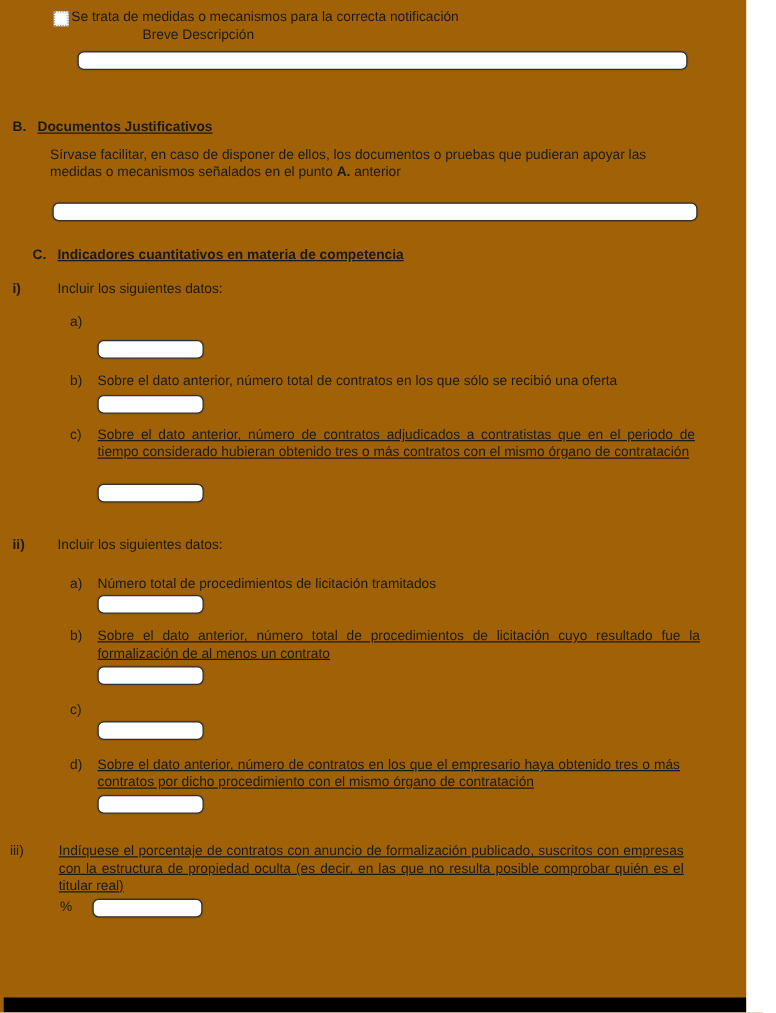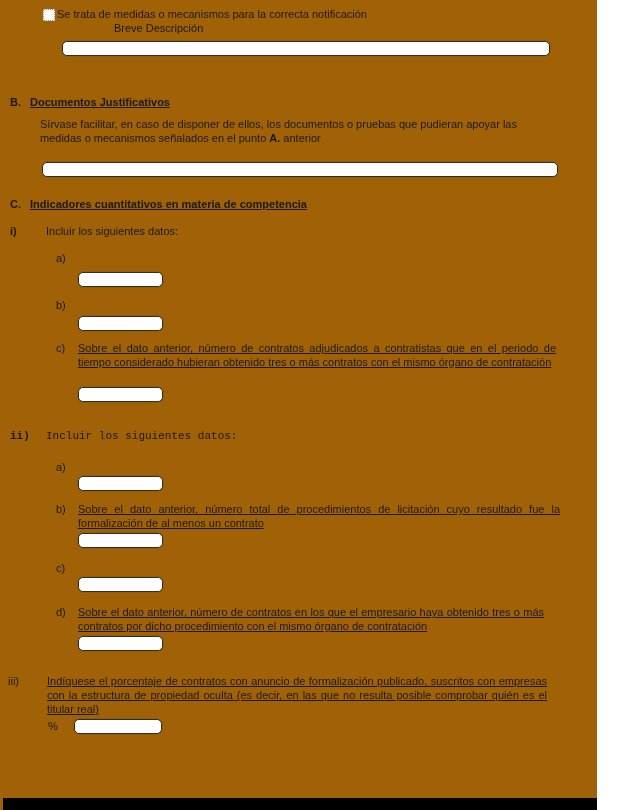--- a/index.html
+++ b/index.html
@@ -42,52 +42,54 @@
   <input class="abs field" style="left: 62px; top: 41px; width: 488px;" type="text" value="">
 
   <div class="abs" style="left:40px;top:117px;width:500px;">
     <span>Sírvase facilitar, en caso de disponer de ellos, los documentos o pruebas que pudieran apoyar las medidas o mecanismos señalados en el punto </span><b>A.</b><span> anterior</span>
   </div>
   <div class="abs heading" style="left:10px;top:95px;">
     <span class="hnum">B.</span><span class="htitle">Documentos Justificativos</span>
   </div>
   <input class="abs field" style="left: 42px; top: 162px; width: 516px;" type="text" value="">
 
-  <div class="abs heading" style="left:10px;top:197px;">
+  <div class="abs heading" style="left:26px;top:197px;">
     <span class="hnum">C.</span><span class="htitle">Indicadores cuantitativos en materia de competencia</span>
   </div>
 
   <div class="abs row" style="left:10px;top:224px;width:546px;">
     <span class="inum">i)</span>
     <span>Incluir los siguientes datos:</span>
   </div>
 
   <div class="abs row" style="left:56px;top:251px;width:500px;">
     <span class="qletter">a)</span>
   </div>
   <input class="abs field" style="left: 78px; top: 272px; width: 85px;" type="text" value="">
 
   <div class="abs row" style="left:56px;top:298px;width:500px;">
     <span class="qletter">b)</span>
+    <span class="qtext">Sobre el dato anterior, número total de contratos en los que sólo se recibió una oferta</span>
   </div>
   <input class="abs field" style="left: 78px; top: 316px; width: 85px;" type="text" value="">
 
   <div class="abs row" style="left:56px;top:341px;">
     <span class="qletter">c)</span>
     <span class="qtext just" style="width:478px;">Sobre el dato anterior, número de contratos adjudicados a contratistas que en el periodo de tiempo considerado hubieran obtenido tres o más contratos con el mismo órgano de contratación</span>
   </div>
   <input class="abs field" style="left: 78px; top: 387px; width: 85px;" type="text" value="">
 
-  <div class="abs row" style="left:10px;top:429px;width:546px;font-family:Liberation Mono, monospace;">
+  <div class="abs row" style="left:10px;top:429px;width:546px;">
     <span class="inum">ii)</span>
     <span>Incluir los siguientes datos:</span>
   </div>
 
   <div class="abs row" style="left:56px;top:460px;width:500px;">
     <span class="qletter">a)</span>
+    <span class="qtext">Número total de procedimientos de licitación tramitados</span>
   </div>
   <input class="abs field" style="left: 78px; top: 476px; width: 85px;" type="text" value="">
 
   <div class="abs row" style="left:56px;top:502px;">
     <span class="qletter">b)</span>
     <span class="qtext just" style="width:482px;">Sobre el dato anterior, número total de procedimientos de licitación cuyo resultado fue la formalización de al menos un contrato</span>
   </div>
   <input class="abs field" style="left: 78px; top: 533px; width: 85px;" type="text" value="">
 
   <div class="abs row" style="left:56px;top:561px;width:500px;">

